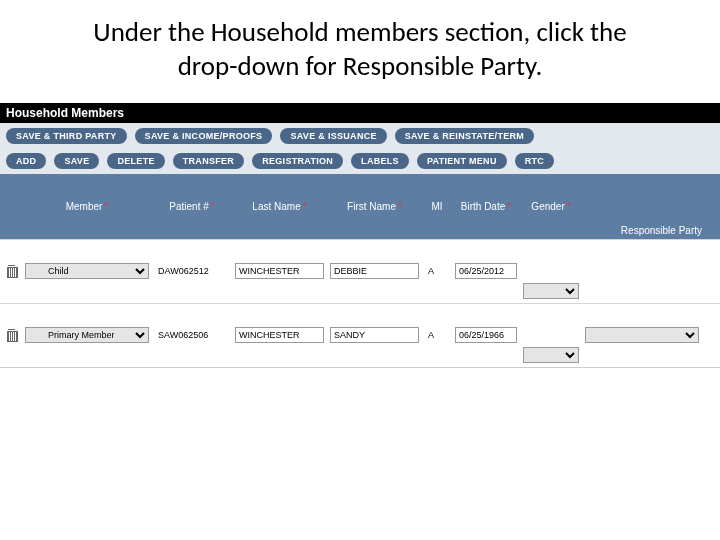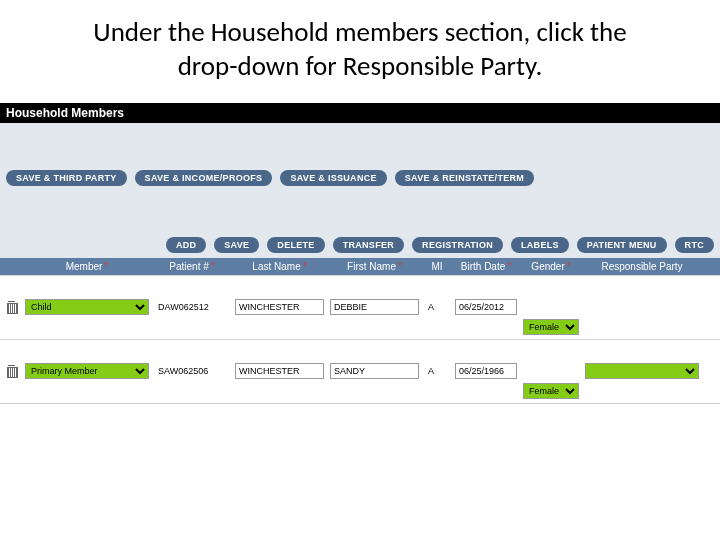--- a/index.html
+++ b/index.html
@@ -1,38 +1,38 @@
 <!DOCTYPE html>
 <html><head>
 <meta charset="utf-8">
 <style>
   * { box-sizing: border-box; margin: 0; padding: 0; }
   body { width: 720px; height: 540px; background: #fff; font-family: Arial, sans-serif; overflow: hidden; }
   .instruction { text-align: center; font-size: 27px; font-weight: 400; margin: 15px 90px 20px 90px; line-height: 1.25; font-family: Calibri, Arial, sans-serif;}
   .section-header { background: #000000; color: #fff; font-size: 12px; font-weight: bold; padding: 3px 6px; }
   .toolbar { background: #e3e8ef; padding: 5px 6px; display: flex; gap: 8px; flex-wrap: wrap; row-gap: 5px;}
-  .pill-btn { background: #4a6789; color: #fff; border: none; border-radius: 10px; padding: 3px 10px; font-size: 9px; font-weight: bold; cursor: pointer; letter-spacing:.3px;margin-top:42px;}
+  .pill-btn { background: #4a6789; color: #fff; border: none; border-radius: 10px; padding: 3px 10px; font-size: 9px; font-weight: bold; cursor: pointer; letter-spacing:.3px;}
   .column-headers { background: #5d7da2; color: #fff; font-size: 10px; display: flex; align-items: center; padding: 3px 0; }
   .col-icon { width: 22px; flex-shrink:0;}
   .col-member { width: 130px; text-align: center;}
   .col-patient { width: 80px; text-align: center;}
   .col-lname { width: 95px; text-align: center;}
   .col-fname { width: 95px; text-align: center;}
   .col-mi { width: 30px; text-align: center;}
   .col-bdate { width: 68px; text-align: center;}
   .col-gender { width: 62px; text-align: center;}
-  .col-resp { width: 120px; text-align: center;}
+  .col-resp { width: 120px; text-align: right; margin-top: 48px;}
   .req { color: #d94040; margin-left: 2px; }
   .data-rows { border-bottom: 1px solid #ccc; }
   .data-row { display: flex; align-items: center; padding: 4px 0; border-top: 1px solid #d6d6d6; font-size: 9px; background:#fff;}
   .iconcell { width: 22px; display:flex; justify-content:center; }
   .trash-icon { width: 9px; height: 11px; display:inline-block; position:relative; }
   .trash-icon::before { content:""; position:absolute; top:1px; left:0; width:9px; height:9px; border:1px solid #666; background: repeating-linear-gradient(90deg,#666 0 1px,transparent 1px 2px);}
   .trash-icon::after { content:""; position:absolute; top:-1px; left:1px; width:7px; height:1px; background:#666;}
-  .cell-select { font-size: 9px; border: 1px solid #999; background: #84cc16; height: 16px; width: 100%; padding: 0 1px;}
+  .cell-select { font-size: 9px; border: 1px solid #999; background: #e5e5e5; height: 16px; width: 100%; padding: 0 18px;}
   .cell-input { font-size: 9px; border: 1px solid #999; background: #fff; height: 16px; width: 100%; padding: 0 3px;}
   .cell-text { font-size: 9px; padding: 0 3px; }
   .box-member { width: 130px; padding: 0 3px;}
   .box-patient { width: 80px; padding: 0 3px;}
   .box-lname { width: 95px; padding: 0 3px;}
   .box-fname { width: 95px; padding: 0 3px;}
   .box-mi { width: 30px; padding: 0 3px;}
   .box-bdate { width: 68px; padding: 0 3px;}
   .box-gender { width: 62px; padding: 0 3px; margin-top: 39px;}
   .box-resp { width: 120px; padding: 0 3px;}
@@ -44,21 +44,21 @@
 <div class="instruction">Under the Household members section, click the drop-down for Responsible Party.</div>
 
 <div class="section-header">Household Members</div>
 
 <div class="toolbar" id="tb1">
     <button class="pill-btn">SAVE &amp; THIRD PARTY</button>
     <button class="pill-btn">SAVE &amp; INCOME/PROOFS</button>
     <button class="pill-btn">SAVE &amp; ISSUANCE</button>
     <button class="pill-btn">SAVE &amp; REINSTATE/TERM</button>
   </div>
-<div class="toolbar" id="tb2" style="padding-top:4px;justify-content:flex-end;">
+<div class="toolbar" id="tb2" style="padding-top:4px;">
     <button class="pill-btn">ADD</button>
     <button class="pill-btn">SAVE</button>
     <button class="pill-btn">DELETE</button>
     <button class="pill-btn">TRANSFER</button>
     <button class="pill-btn">REGISTRATION</button>
     <button class="pill-btn">LABELS</button>
     <button class="pill-btn">PATIENT MENU</button>
     <button class="pill-btn">RTC</button>
   </div>
 

